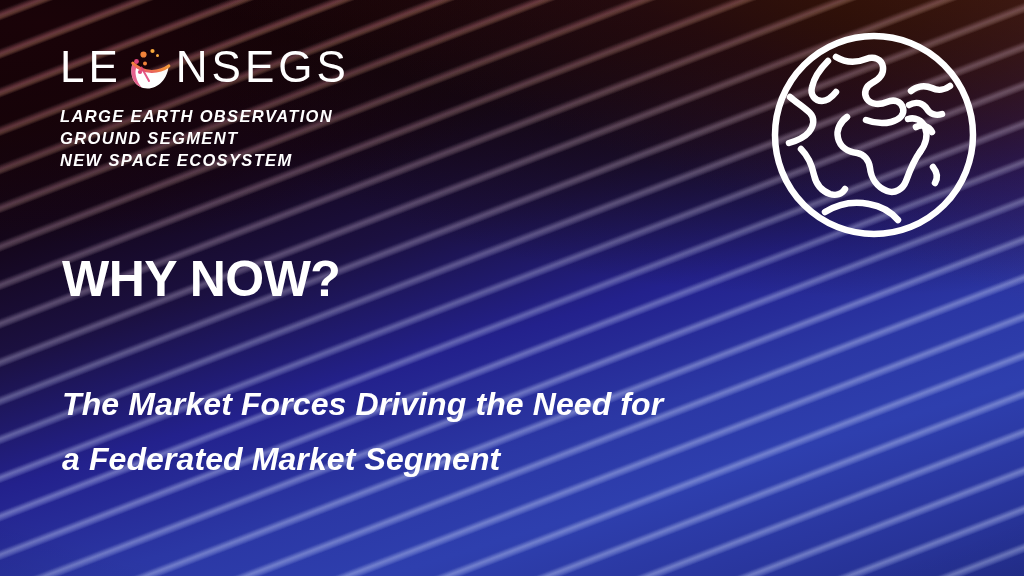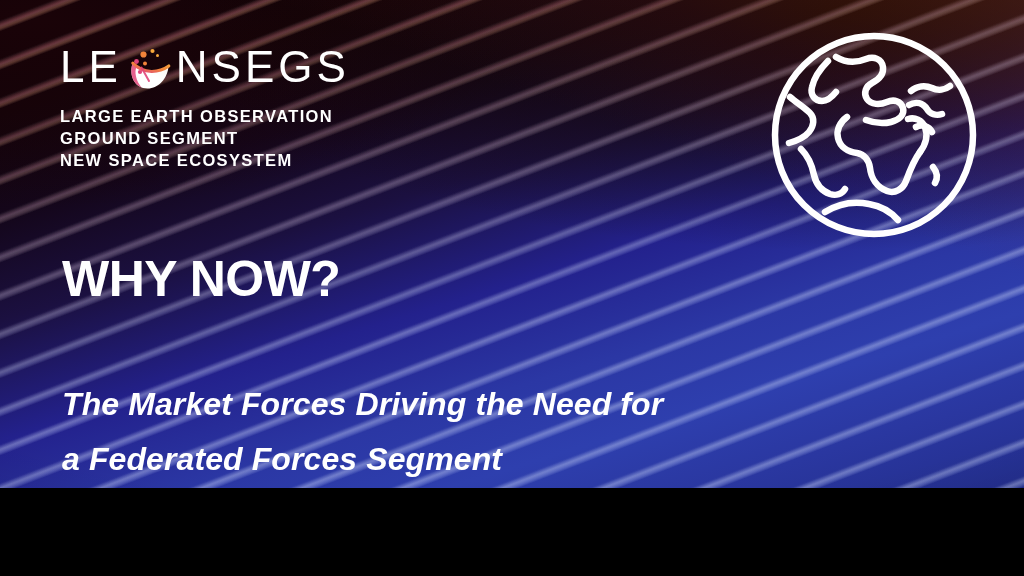--- a/index.html
+++ b/index.html
@@ -2,21 +2,21 @@
 <html><head>
 <meta charset="utf-8">
 <style>
   html,body{margin:0;padding:0;}
   body{
     width:1024px;height:576px;overflow:hidden;
     font-family:"Liberation Sans",sans-serif;
     background:#000;
   }
   #slide{
-    position:relative;width:1024px;height:488px;overflow:hidden;
+    position:relative;width:1024px;height:576px;overflow:hidden;
     background:#06040a;
   }
 
   
   .bg-base{
     position:absolute;inset:0;
     background:
       radial-gradient(120% 90% at 82% 2%, #140703 0%, rgba(20,7,3,0) 55%),
       radial-gradient(90% 70% at 4% 4%, #1a0308 0%, rgba(26,3,8,0) 55%),
       linear-gradient(163deg,
@@ -94,21 +94,21 @@
   }
   .dish-o{
     display:inline-block;width:52px;height:46px;position:relative;top:1px;
     margin:0 1px;
   }
   .tagline{
     margin-top:16px;
     color:#fff;font-size:16.5px;font-weight:700;
     letter-spacing:1.35px;line-height:1.33;
   }
-  .tagline div{white-space:pre;}
+  .tagline div{white-space:pre;font-style:italic;}
 
   
   .globe{position:absolute;left:770px;top:31px;width:208px;height:208px;}
 
   
   .headline{
     position:absolute;left:62px;top:254px;
     color:#fff;font-size:50px;font-weight:700;letter-spacing:-.5px;
     line-height:1;white-space:pre;
   }
@@ -204,16 +204,16 @@
 
         <path d="M55 181 C68 173 84 170 99 173 C111 175 121 181 128 189"></path>
       </g>
     </svg>
   </div>
 
   <div class="headline">WHY NOW?</div>
 
   <div class="subhead">
     <div>The Market Forces Driving the Need for</div>
-    <div>a Federated Forces Segment</div>
+    <div>a Federated Market Segment</div>
   </div>
 
 </div>
 
 </body></html>

